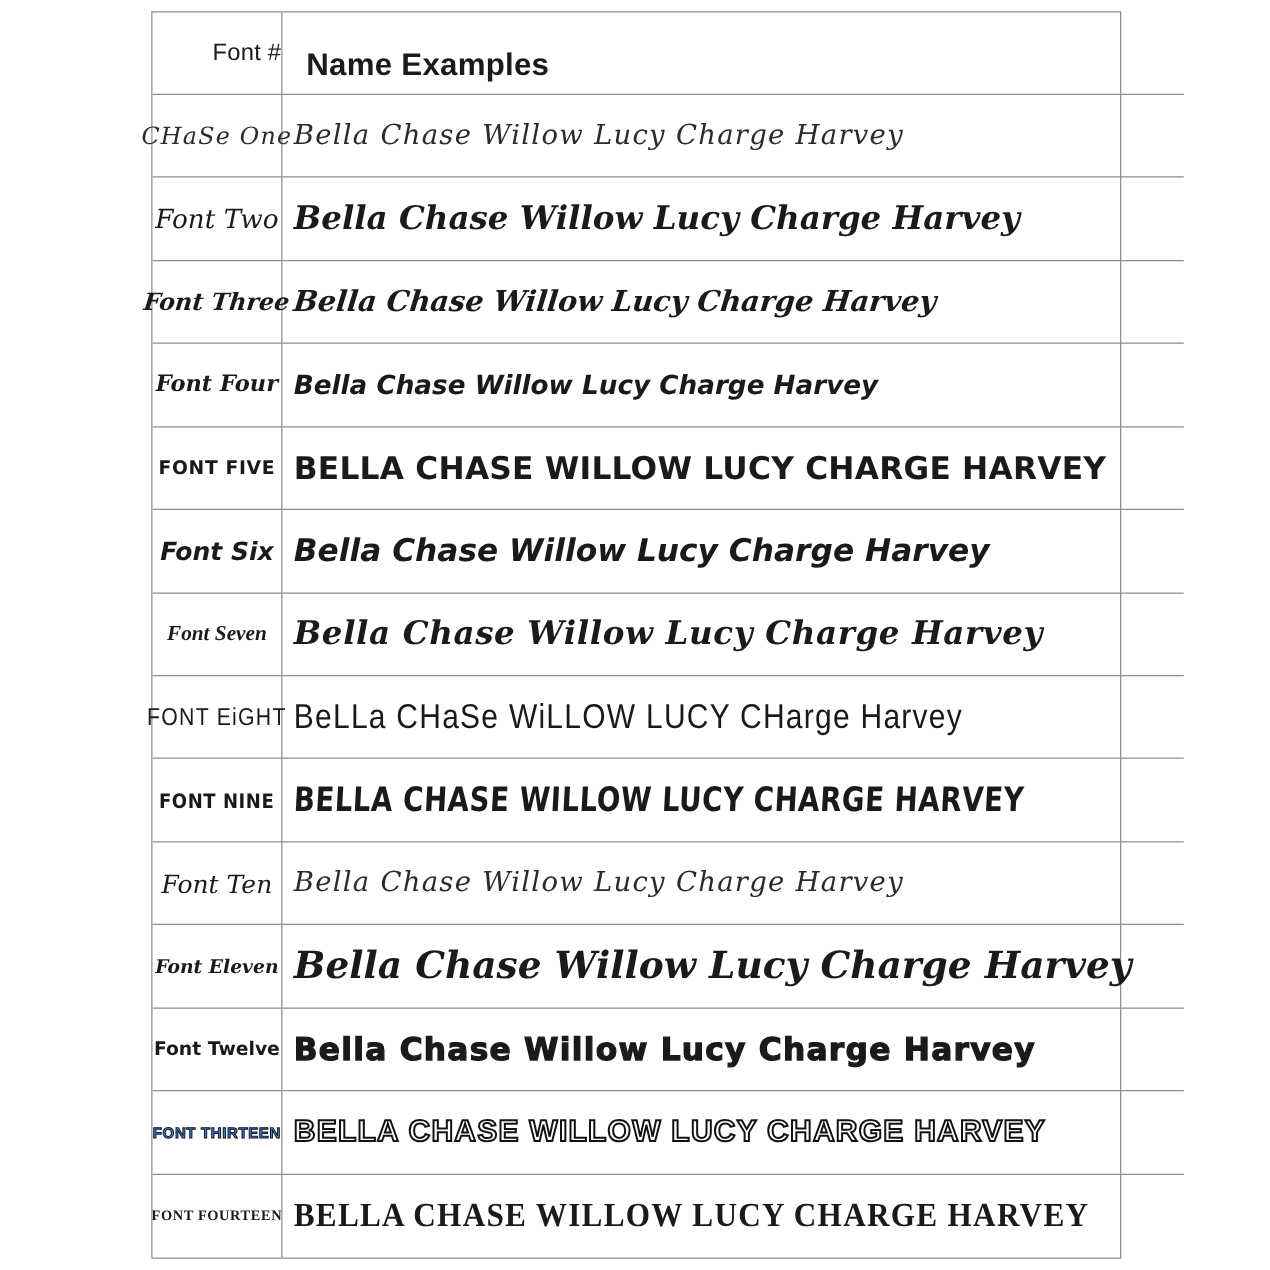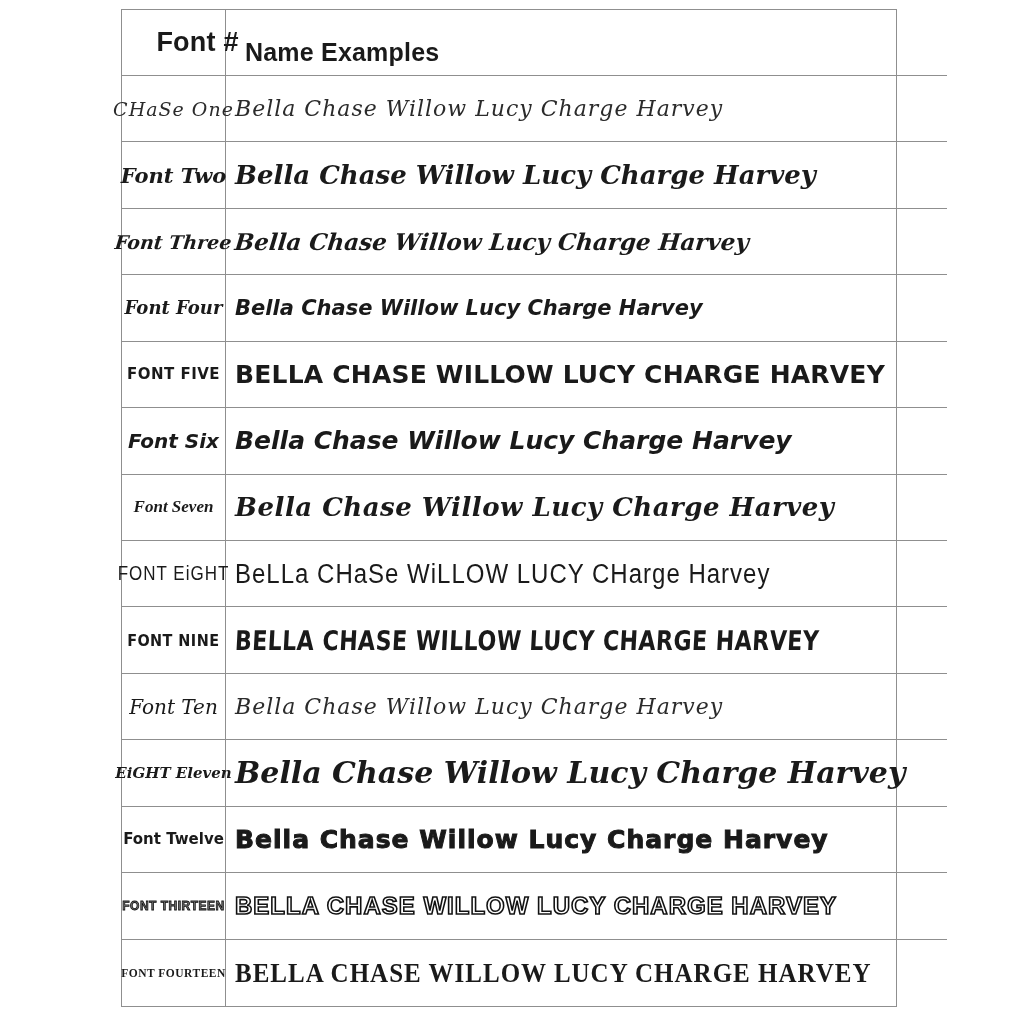--- a/index.html
+++ b/index.html
@@ -31,30 +31,30 @@
     white-space:nowrap;
   }
   .cell.c1{
     border-right:1px solid #8f8f8f;
     justify-content:center;
     text-align:center;
     padding:0 2px;
   }
   .cell.c2{ padding-left:9px; }
 
-  .hdr1{font-size:27px;font-weight:700;letter-spacing:0.2px;margin-left:48px;}
+  .hdr1{font-size:19px;font-weight:400;letter-spacing:0.2px;margin-left:48px;}
   .hdr2{font-size:25px;font-weight:700;letter-spacing:0.2px;padding-left:19px;margin-top:19px;}
 
   .cell span{display:inline-block;}
 
   
   .l1{font-family:"DejaVu Serif",serif;font-style:italic;font-size:19px;letter-spacing:1px;color:#2b2b2b;}
   .f1{font-family:"DejaVu Serif",serif;font-style:italic;font-size:22px;letter-spacing:1px;color:#2b2b2b;}
   
-  .l2{font-family:"DejaVu Serif",serif;font-style:italic;font-weight:700;font-size:21px;text-align:right;}
+  .l2{font-family:"DejaVu Serif",serif;font-style:italic;font-weight:400;font-size:21px;text-align:right;}
   .f2{font-family:"DejaVu Serif",serif;font-style:italic;font-weight:700;font-size:26px;}
   
   .l3{font-family:"DejaVu Serif",serif;font-style:italic;font-weight:700;font-size:19px;transform:skewX(-6deg);}
   .f3{font-family:"DejaVu Serif",serif;font-style:italic;font-weight:700;font-size:23px;transform:skewX(-6deg);transform-origin:left center;}
   
   .l4{font-family:"DejaVu Serif",serif;font-style:italic;font-weight:700;font-size:18px;}
   .f4{font-family:"DejaVu Sans",sans-serif;font-style:italic;font-weight:700;font-size:21px;}
   
   .l5{font-family:"DejaVu Sans",sans-serif;font-weight:700;font-size:15px;letter-spacing:0.5px;}
   .f5{font-family:"DejaVu Sans",sans-serif;font-weight:700;font-size:25px;letter-spacing:0.2px;}
@@ -73,21 +73,21 @@
   
   .l10{font-family:"DejaVu Serif",serif;font-style:italic;font-size:20px;}
   .f10{font-family:"DejaVu Serif",serif;font-style:italic;font-size:22px;letter-spacing:1px;color:#2b2b2b;}
   
   .l11{font-family:"DejaVu Serif",serif;font-style:italic;font-weight:700;font-size:15px;}
   .f11{font-family:"DejaVu Serif",serif;font-style:italic;font-weight:700;font-size:30px;}
   
   .l12{font-family:"DejaVu Sans",sans-serif;font-weight:700;font-size:15px;}
   .f12{font-family:"DejaVu Sans",sans-serif;font-weight:700;font-size:25px;-webkit-text-stroke:1px #1a1a1a;letter-spacing:1px;}
   
-  .l13{font-family:"Liberation Sans",sans-serif;font-weight:700;font-size:12px;color:#737373;-webkit-text-stroke:0.8px #111111;letter-spacing:0.5px;}
+  .l13{font-family:"Liberation Sans",sans-serif;font-weight:700;font-size:12px;color:#3b82f6;-webkit-text-stroke:0.8px #111111;letter-spacing:0.5px;}
   .f13{font-family:"Liberation Sans",sans-serif;font-weight:700;font-size:24px;color:#ffffff;-webkit-text-stroke:1.6px #111111;letter-spacing:1px;}
   
   .l14{font-family:"Liberation Serif",serif;font-weight:700;font-size:11.5px;letter-spacing:0.5px;}
   .f14{font-family:"Liberation Serif",serif;font-weight:700;font-size:25px;letter-spacing:1px;transform:scaleY(1.08);transform-origin:left center;}
 </style>
 </head>
 <body>
 
 <div class="font-table">
 
@@ -162,21 +162,21 @@
     </div>
 
   <div class="cell c1">
       <span class="l10">Font Ten</span>
     </div>
   <div class="cell c2">
       <span class="f10">Bella Chase Willow Lucy Charge Harvey</span>
     </div>
 
   <div class="cell c1">
-      <span class="l11">EiGHT Eleven</span>
+      <span class="l11">Font Eleven</span>
     </div>
   <div class="cell c2">
       <span class="f11">Bella Chase Willow Lucy Charge Harvey</span>
     </div>
 
   <div class="cell c1">
       <span class="l12">Font Twelve</span>
     </div>
   <div class="cell c2">
       <span class="f12">Bella Chase Willow Lucy Charge Harvey</span>

